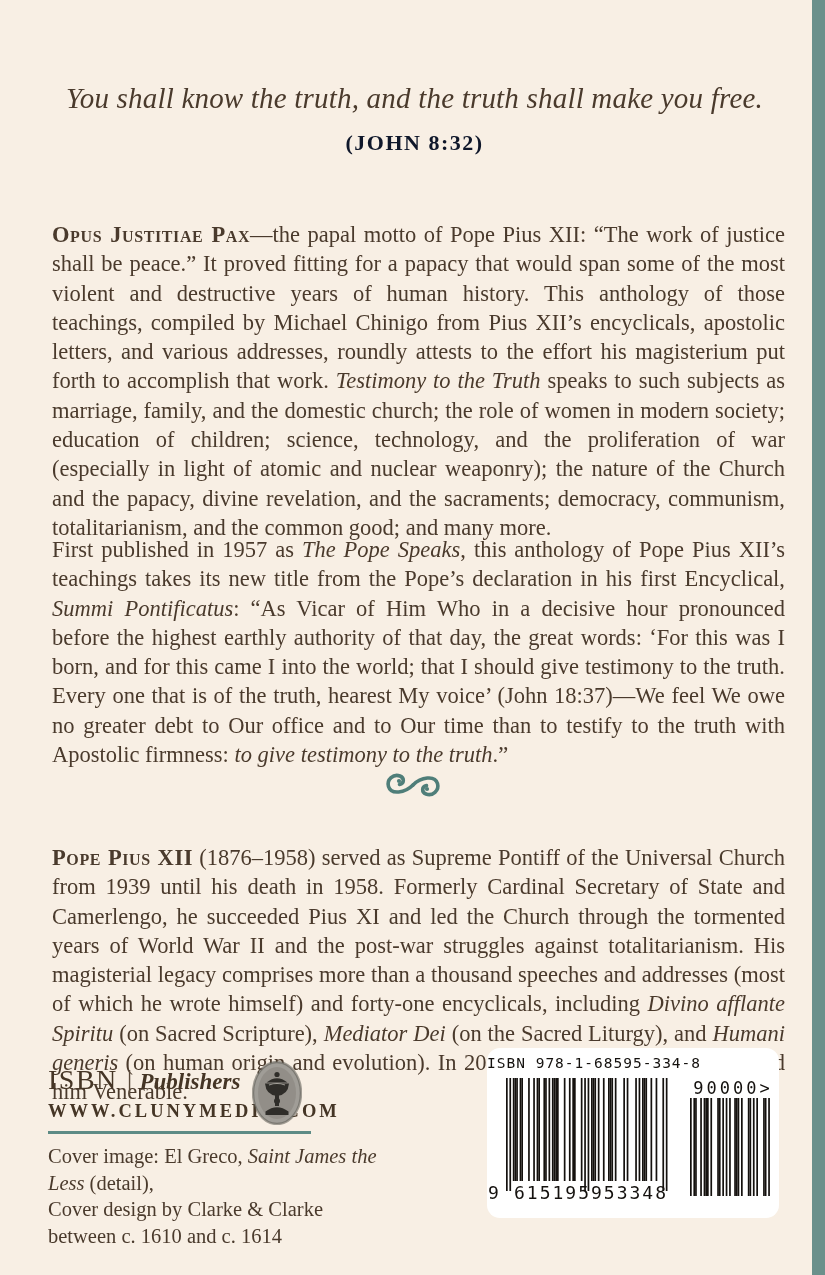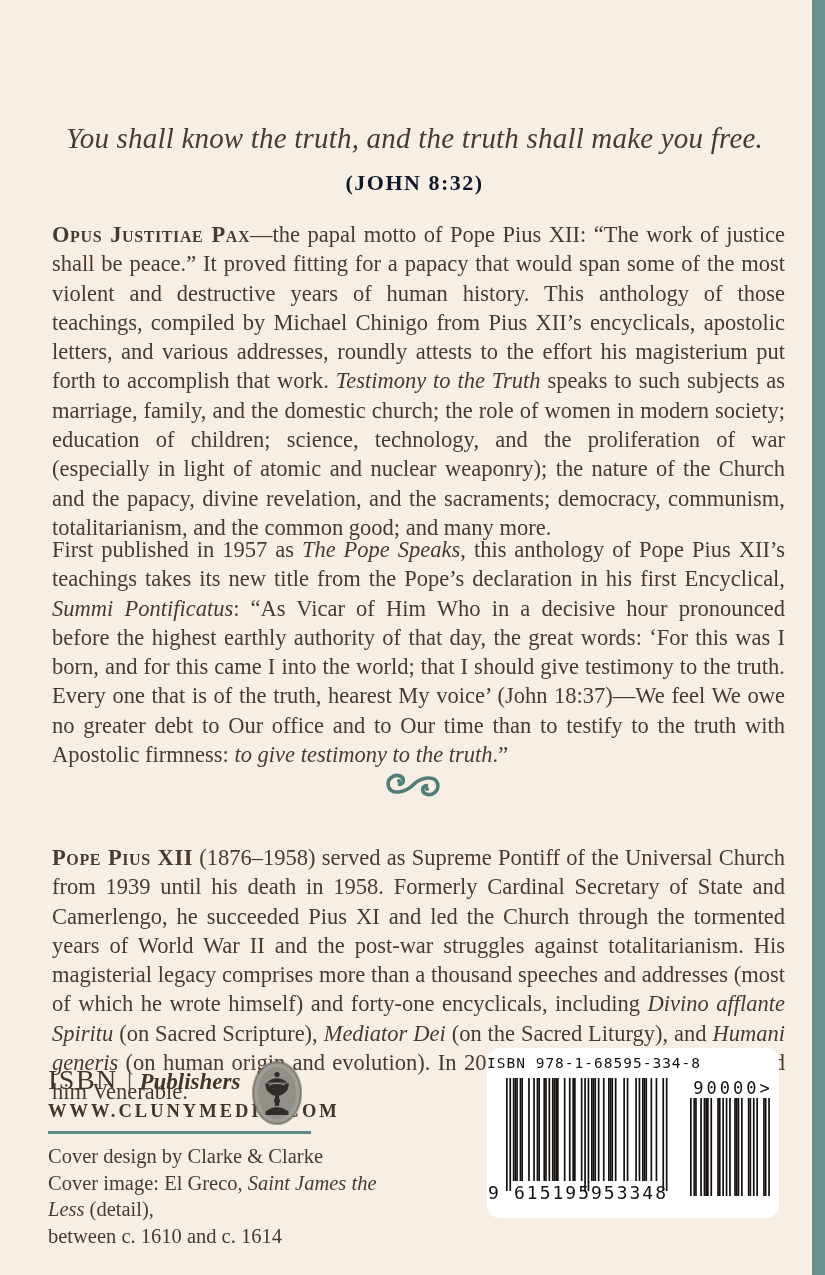--- a/index.html
+++ b/index.html
@@ -3,21 +3,21 @@
 <meta charset="utf-8">
 <style>
   html,body{margin:0;padding:0;background:#e9e2d6;}
   .cover{
     position:relative; width:825px; height:1275px; overflow:hidden;
     background:#f8efe4; color:#483829;
     font-family:"Liberation Serif","DejaVu Serif",serif;
   }
   .edge-strip{position:absolute; right:0; top:0; width:13px; height:1275px; background:#6b908b;}
 
-  .quote-block{position:absolute; left:48px; top:82px; width:733px;margin-top:40px;}
+  .quote-block{position:absolute; left:48px; top:82px; width:733px;}
   .quote-line{font-style:italic; font-size:29px; text-align:center; letter-spacing:.2px; color:#4a3a2c;}
   .quote-attr{margin-top:15px; text-align:center; font-size:22px; font-weight:600; letter-spacing:1.5px; color:#0f172a;}
 
   .body-text{
     position:absolute; left:48px; width:733px; margin:4px;
     font-size:22.5px; line-height:29.3px; text-align:justify; color:#4a3a2c;
   }
   .p1{top:216px;} .p2{top:531px;} .bio{top:839px;}
   .seg-i{font-style:italic;}
   .seg-lead{font-weight:700; font-variant:small-caps; letter-spacing:.6px;}
@@ -88,22 +88,22 @@
 
   <p class="body-text bio"><span class="seg-lead">Pope Pius XII</span><span> (1876–1958) served as Supreme Pontiff of the Universal Church from 1939 until his death in 1958. Formerly Cardinal Secretary of State and Camerlengo, he succeeded Pius XI and led the Church through the tormented years of World War II and the post-war struggles against totalitarianism. His magisterial legacy comprises more than a thousand speeches and addresses (most of which he wrote himself) and forty-one encyclicals, including </span><span class="seg-i">Divino afflante Spiritu</span><span> (on Sacred Scripture), </span><span class="seg-i">Mediator Dei</span><span> (on the Sacred Liturgy), and </span><span class="seg-i">Humani generis</span><span> (on human origin and evolution). In 2009, Pope Benedict XVI declared him Venerable.</span></p>
 
   <div class="publisher-block">
     <div class="pub-name-row">
       <span class="pub-cluny">ISBN</span><span class="pub-sep">|</span><span class="pub-type">Publishers</span>
     </div>
     <div class="pub-site">WWW.CLUNYMEDIA.COM</div>
     <div class="pub-rule"></div>
     <div class="credits">
+      <div><span>Cover image: El Greco, </span><span class="seg-i">Saint James the Less</span><span> (detail),</span></div>
       <div><span>Cover design by Clarke &amp; Clarke</span></div>
-      <div><span>Cover image: El Greco, </span><span class="seg-i">Saint James the Less</span><span> (detail),</span></div>
       <div><span>between c. 1610 and c. 1614</span></div>
     </div>
   </div>
 
   <div class="logo-medallion">
     <svg width="50" height="64" viewBox="0 0 50 64">
       <ellipse cx="25" cy="32" rx="24" ry="31" fill="#a09d97"></ellipse>
       <ellipse cx="25" cy="32" rx="24" ry="31" fill="none" stroke="#5b5952" stroke-width="2.4" opacity=".55"></ellipse>
       <ellipse cx="25" cy="32" rx="19" ry="26" fill="#8d8a83" opacity=".75"></ellipse>
       <g fill="#2f2d29">

